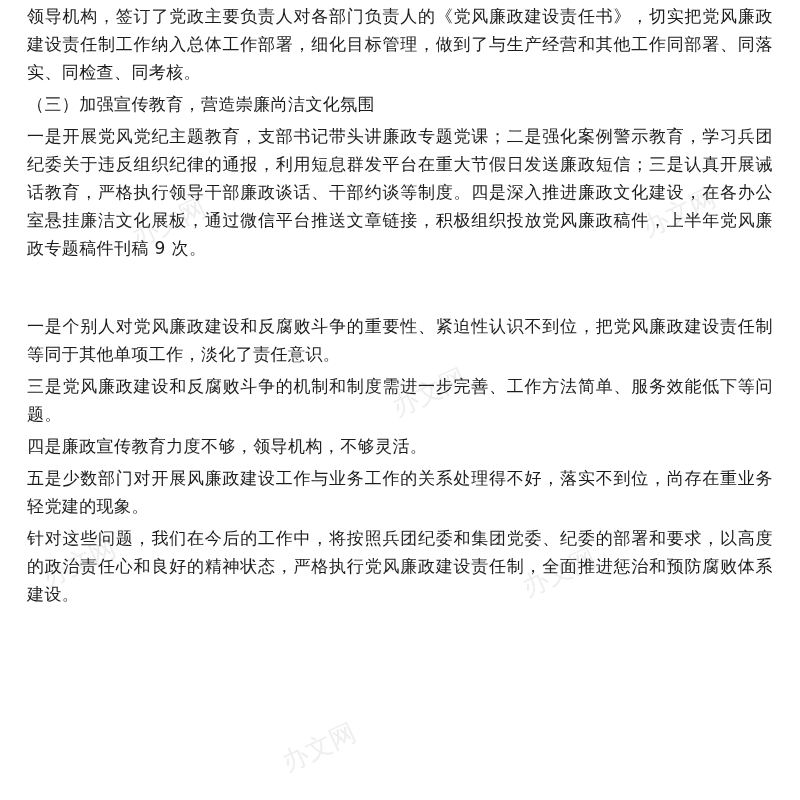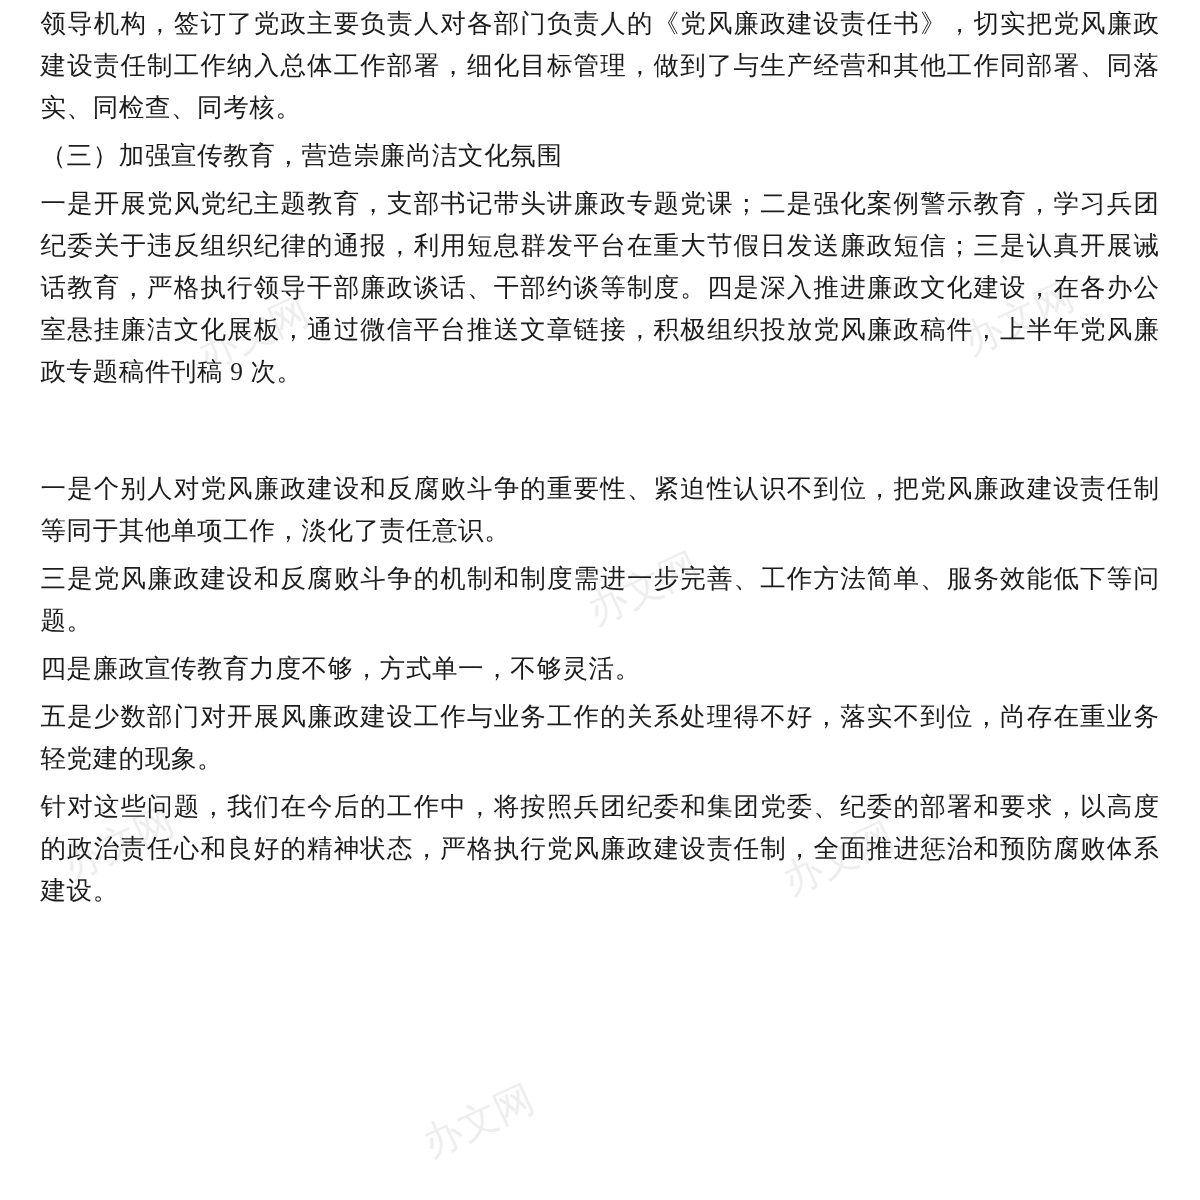--- a/index.html
+++ b/index.html
@@ -23,21 +23,20 @@
     background: #ffffff;
   }
   .doc p {
     margin: 0 0 4px 0;
     font-size: 17px;
     line-height: 28px;
     letter-spacing: 0.4px;
     text-align: justify;
     text-justify: inter-ideograph;
     word-break: break-all;
-    font-family: Liberation Serif, serif;
   }
   .para-gap {
     height: 46px;
   }
   .watermark-layer {
     position: absolute;
     inset: 0;
     pointer-events: none;
     z-index: 0;
     overflow: hidden;
@@ -71,18 +70,18 @@
 
   <div class="content">
     <p>领导机构，签订了党政主要负责人对各部门负责人的《党风廉政建设责任书》，切实把党风廉政建设责任制工作纳入总体工作部署，细化目标管理，做到了与生产经营和其他工作同部署、同落实、同检查、同考核。</p>
     <p>（三）加强宣传教育，营造崇廉尚洁文化氛围</p>
     <p>一是开展党风党纪主题教育，支部书记带头讲廉政专题党课；二是强化案例警示教育，学习兵团纪委关于违反组织纪律的通报，利用短息群发平台在重大节假日发送廉政短信；三是认真开展诫话教育，严格执行领导干部廉政谈话、干部约谈等制度。四是深入推进廉政文化建设，在各办公室悬挂廉洁文化展板，通过微信平台推送文章链接，积极组织投放党风廉政稿件，上半年党风廉政专题稿件刊稿 9 次。</p>
 
     <div class="para-gap"></div>
 
     <p>一是个别人对党风廉政建设和反腐败斗争的重要性、紧迫性认识不到位，把党风廉政建设责任制等同于其他单项工作，淡化了责任意识。</p>
     <p>三是党风廉政建设和反腐败斗争的机制和制度需进一步完善、工作方法简单、服务效能低下等问题。</p>
-    <p>四是廉政宣传教育力度不够，方式单一，不够灵活。</p>
+    <p>四是廉政宣传教育力度不够，领导机构，不够灵活。</p>
     <p>五是少数部门对开展风廉政建设工作与业务工作的关系处理得不好，落实不到位，尚存在重业务轻党建的现象。</p>
     <p>针对这些问题，我们在今后的工作中，将按照兵团纪委和集团党委、纪委的部署和要求，以高度的政治责任心和良好的精神状态，严格执行党风廉政建设责任制，全面推进惩治和预防腐败体系建设。</p>
   </div>
 
 </div>
 
 </body></html>

